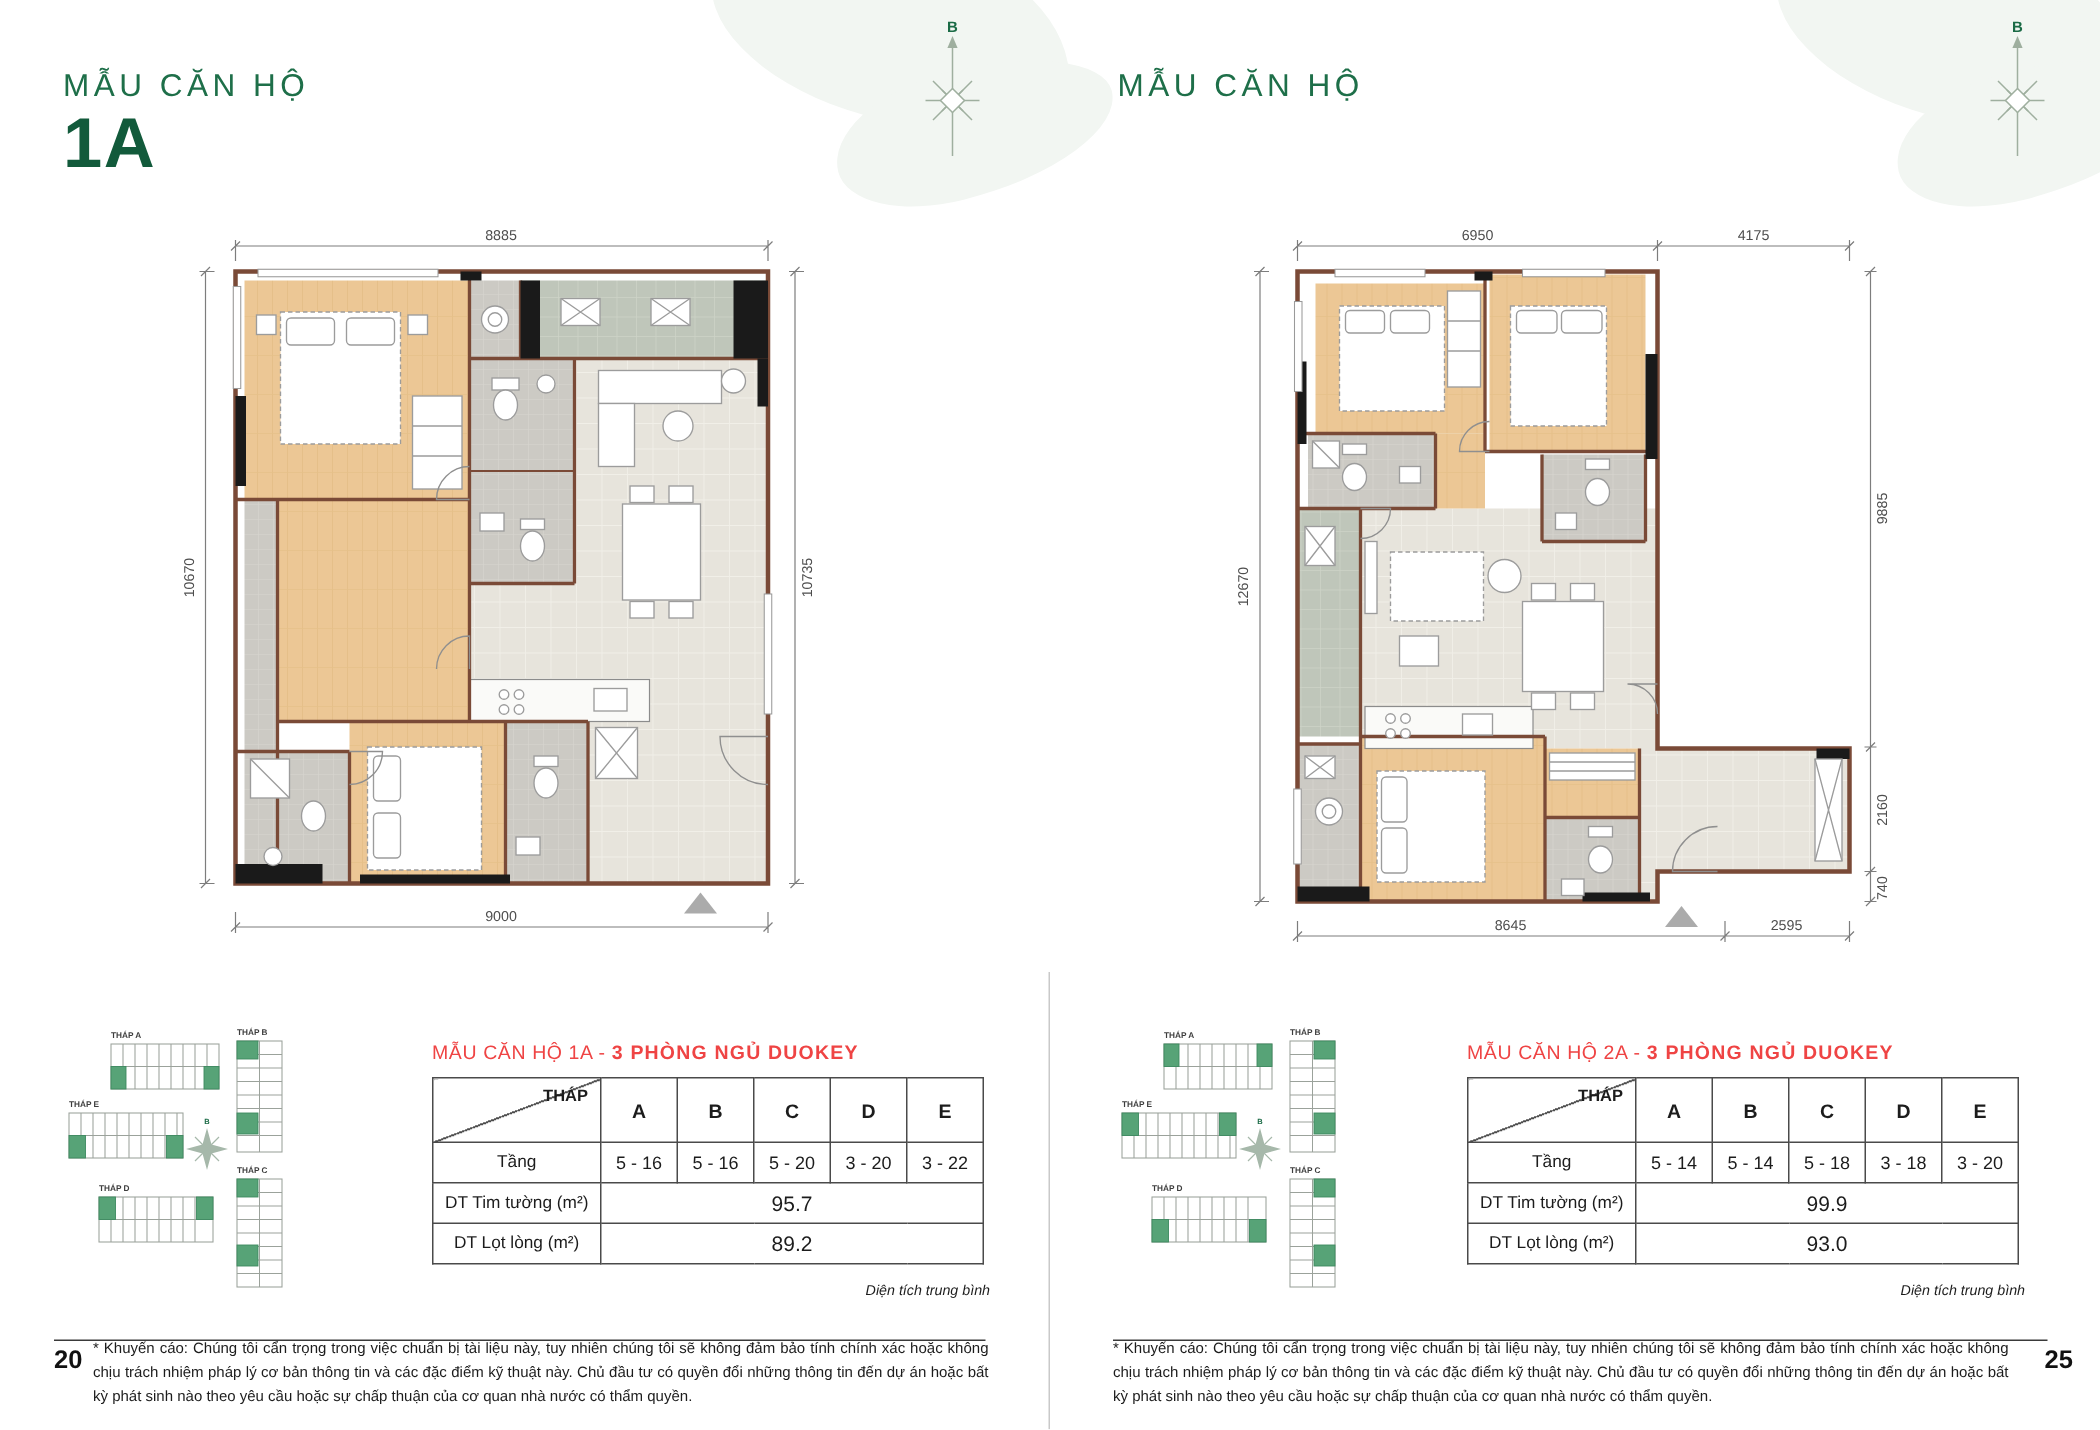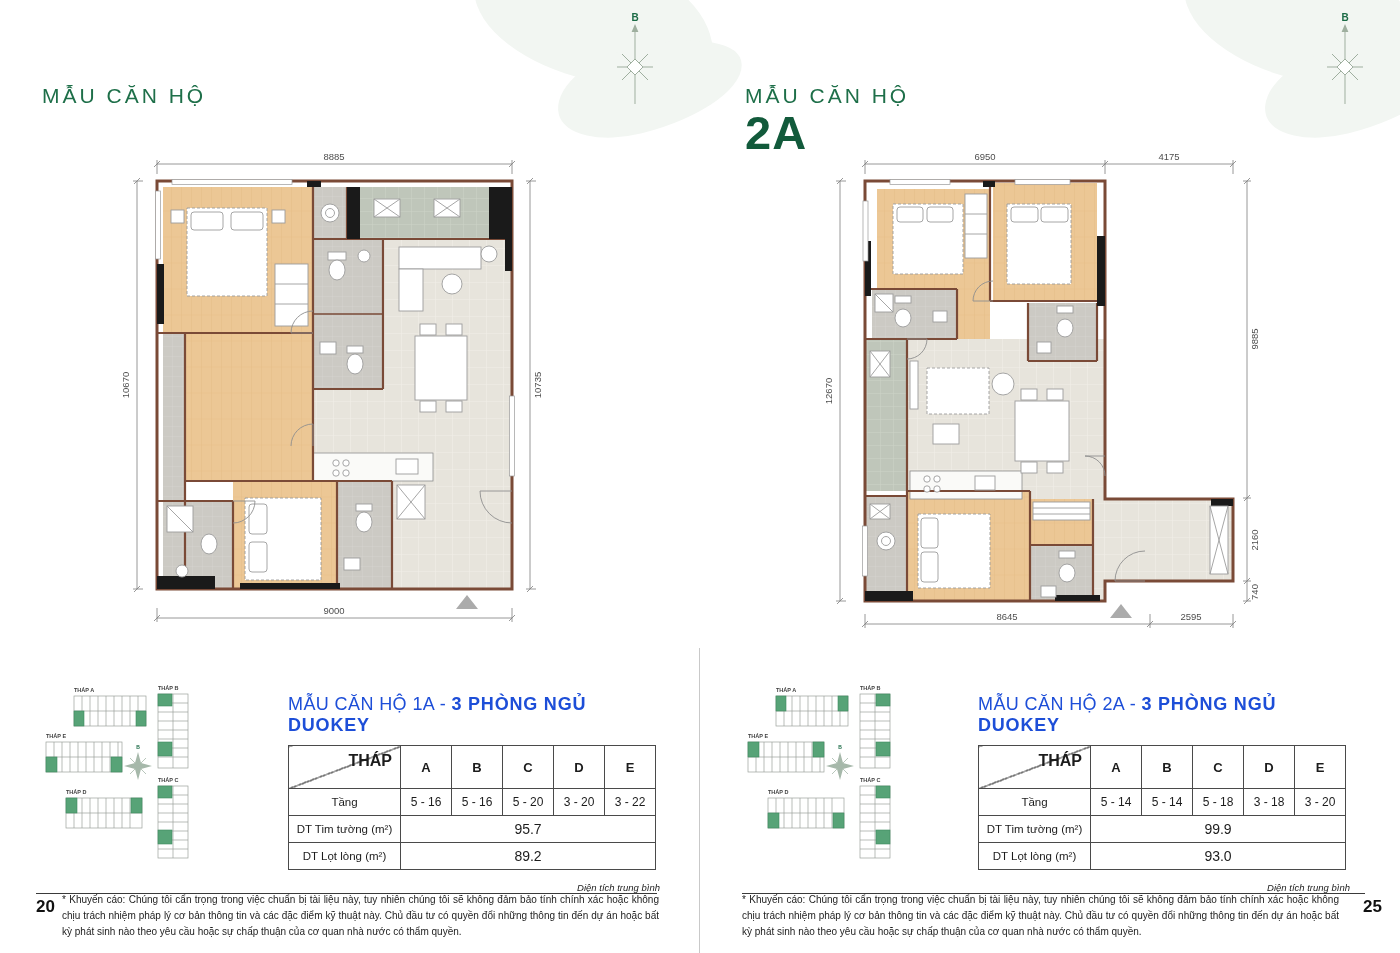--- a/index.html
+++ b/index.html
@@ -1,44 +1,44 @@
 <!DOCTYPE html>
 <html><head>
 <meta charset="utf-8">
 <style>
   html,body{margin:0;padding:0;background:#ffffff;}
   .sheet{position:relative;width:1400px;height:953px;background:#fff;overflow:hidden;
          font-family:"Liberation Sans","DejaVu Sans",sans-serif;color:#222;}
   .leaf{position:absolute;background:#F2F6F2;}
   .hdr{position:absolute;top:46px;}
   .hdr--l{left:42px;} .hdr--r{left:745px;}
-  .t-small{font-size:21px;letter-spacing:3px;color:#1E6F49;font-weight:500;margin-top:38px;}
+  .t-small{font-size:21px;letter-spacing:3px;color:#1E6F49;font-weight:500;}
   .t-big{font-size:47px;font-weight:700;color:#125A3B;line-height:1.05;letter-spacing:1px;}
   svg.plan{position:absolute;}
   svg.compass{position:absolute;}
   svg.keyplan{position:absolute;}
   .dimtxt{font-size:9.5px;fill:#4e4e4e;}
   .kp-label{font-size:5.5px;font-weight:700;fill:#3d3d3d;}
   
   .tblwrap{position:absolute;top:694px;width:372px;}
   .tblwrap--l{left:288px;} .tblwrap--r{left:978px;}
-  .tbl-title{font-size:18px;color:#1d4ed8;margin:0 0 9px 0;letter-spacing:.4px;}
+  .tbl-title{font-size:13px;color:#ef4444;margin:0 0 9px 0;letter-spacing:.4px;}
   .tbl-title b{font-weight:800;letter-spacing:.8px;}
   table.spec{border-collapse:collapse;width:368px;table-layout:fixed;}
   table.spec td,table.spec th{border:1px solid #4a4a4a;text-align:center;color:#1c1c1c;padding:0;}
   table.spec th{font-size:13px;font-weight:700;}
   tr.hd{height:43px;}
   tr.rw{height:27px;}
   td.lbl{text-align:left;padding-left:10px;font-size:11.5px;}
   td.val{font-size:12px;}
   td.mrg{font-size:14px;}
   col.c0{width:112px;} col.cv{width:51px;}
   td.corner{position:relative;
     background:linear-gradient(to bottom right,transparent calc(50% - .6px),#4a4a4a calc(50% - .6px),#4a4a4a calc(50% + .6px),transparent calc(50% + .6px));}
-  td.corner .cl{position:absolute;top:6px;right:8px;font-size:16px;font-weight:700;}
+  td.corner .cl{position:absolute;top:6px;right:8px;font-size:11px;font-weight:700;}
   .tbl-note{font-size:9.5px;font-style:italic;text-align:right;margin-top:12px;color:#1c1c1c;}
   
   .rule{position:absolute;top:893px;border-top:1px solid #3a3a3a;height:0;}
   .rule--l{left:36px;width:621px;} .rule--r{left:742px;width:623px;}
   .pnum{position:absolute;top:897px;font-size:17px;font-weight:700;color:#111;}
   .pnum--l{left:36px;} .pnum--r{left:1348px;width:34px;text-align:right;}
   .disc{position:absolute;top:892px;font-size:10px;line-height:1.62;color:#1c1c1c;text-align:justify;}
   .disc--l{left:62px;width:597px;} .disc--r{left:742px;width:597px;}
   .divider{position:absolute;left:699px;top:648px;width:1px;height:305px;background:#c9c9c9;}
 </style>
@@ -47,20 +47,21 @@
 
 <div class="sheet">
 
   <div class="leaf" style="left:470px;top:-40px;width:250px;height:120px;border-radius:62% 38% 55% 45%/50% 60% 40% 50%;transform:rotate(18deg);"></div>
   <div class="leaf" style="left:555px;top:45px;width:190px;height:85px;border-radius:45% 55% 60% 40%/55% 45% 55% 45%;transform:rotate(-14deg);"></div>
   <div class="leaf" style="left:1180px;top:-40px;width:250px;height:120px;border-radius:62% 38% 55% 45%/50% 60% 40% 50%;transform:rotate(18deg);"></div>
   <div class="leaf" style="left:1262px;top:45px;width:190px;height:85px;border-radius:45% 55% 60% 40%/55% 45% 55% 45%;transform:rotate(-14deg);"></div>
 
   <div class="hdr hdr--l">
     <div class="t-small">MẪU CĂN HỘ</div>
+    <div class="t-big">1A</div>
   </div>
 
   <svg class="compass" style="left:612px;top:10px" width="46" height="102" viewBox="0 0 46 102">
     <text x="23" y="11" text-anchor="middle" font-size="10" font-weight="700" fill="#1B6B46">B</text>
     <polygon points="23,14 19.6,22 26.4,22" fill="#9FAF9F"></polygon>
     <g stroke="#9FAF9F" stroke-width="1" fill="none">
       <path d="M23,20 V94"></path>
         <path d="M5,57 H41"></path>
       <path d="M10,44 L36,70 M36,44 L10,70"></path>
       <path d="M16,50 L23,57 L30,50 M16,64 L23,57 L30,64"></path>
@@ -219,21 +220,20 @@
       <path d="M45,472 H400 M45,462 V476 M400,462 V476 M42,475 L48,469 M397,475 L403,469"></path>
     </g>
     <text class="dimtxt" x="222" y="14" text-anchor="middle">8885</text>
     <text class="dimtxt" x="17" y="239" text-anchor="middle" transform="rotate(-90 17 239)">10670</text>
     <text class="dimtxt" x="429" y="239" text-anchor="middle" transform="rotate(-90 429 239)">10735</text>
     <text class="dimtxt" x="222" y="468" text-anchor="middle">9000</text>
   </svg>
 
   <div class="hdr hdr--r">
     <div class="t-small">MẪU CĂN HỘ</div>
-    <div class="t-big">2A</div>
   </div>
 
   <svg class="compass" style="left:1322px;top:10px" width="46" height="102" viewBox="0 0 46 102">
     <text x="23" y="11" text-anchor="middle" font-size="10" font-weight="700" fill="#1B6B46">B</text>
     <polygon points="23,14 19.6,22 26.4,22" fill="#9FAF9F"></polygon>
     <g stroke="#9FAF9F" stroke-width="1" fill="none">
       <path d="M23,20 V94"></path>
         <path d="M5,57 H41"></path>
       <path d="M10,44 L36,70 M36,44 L10,70"></path>
       <path d="M16,50 L23,57 L30,50 M16,64 L23,57 L30,64"></path>

